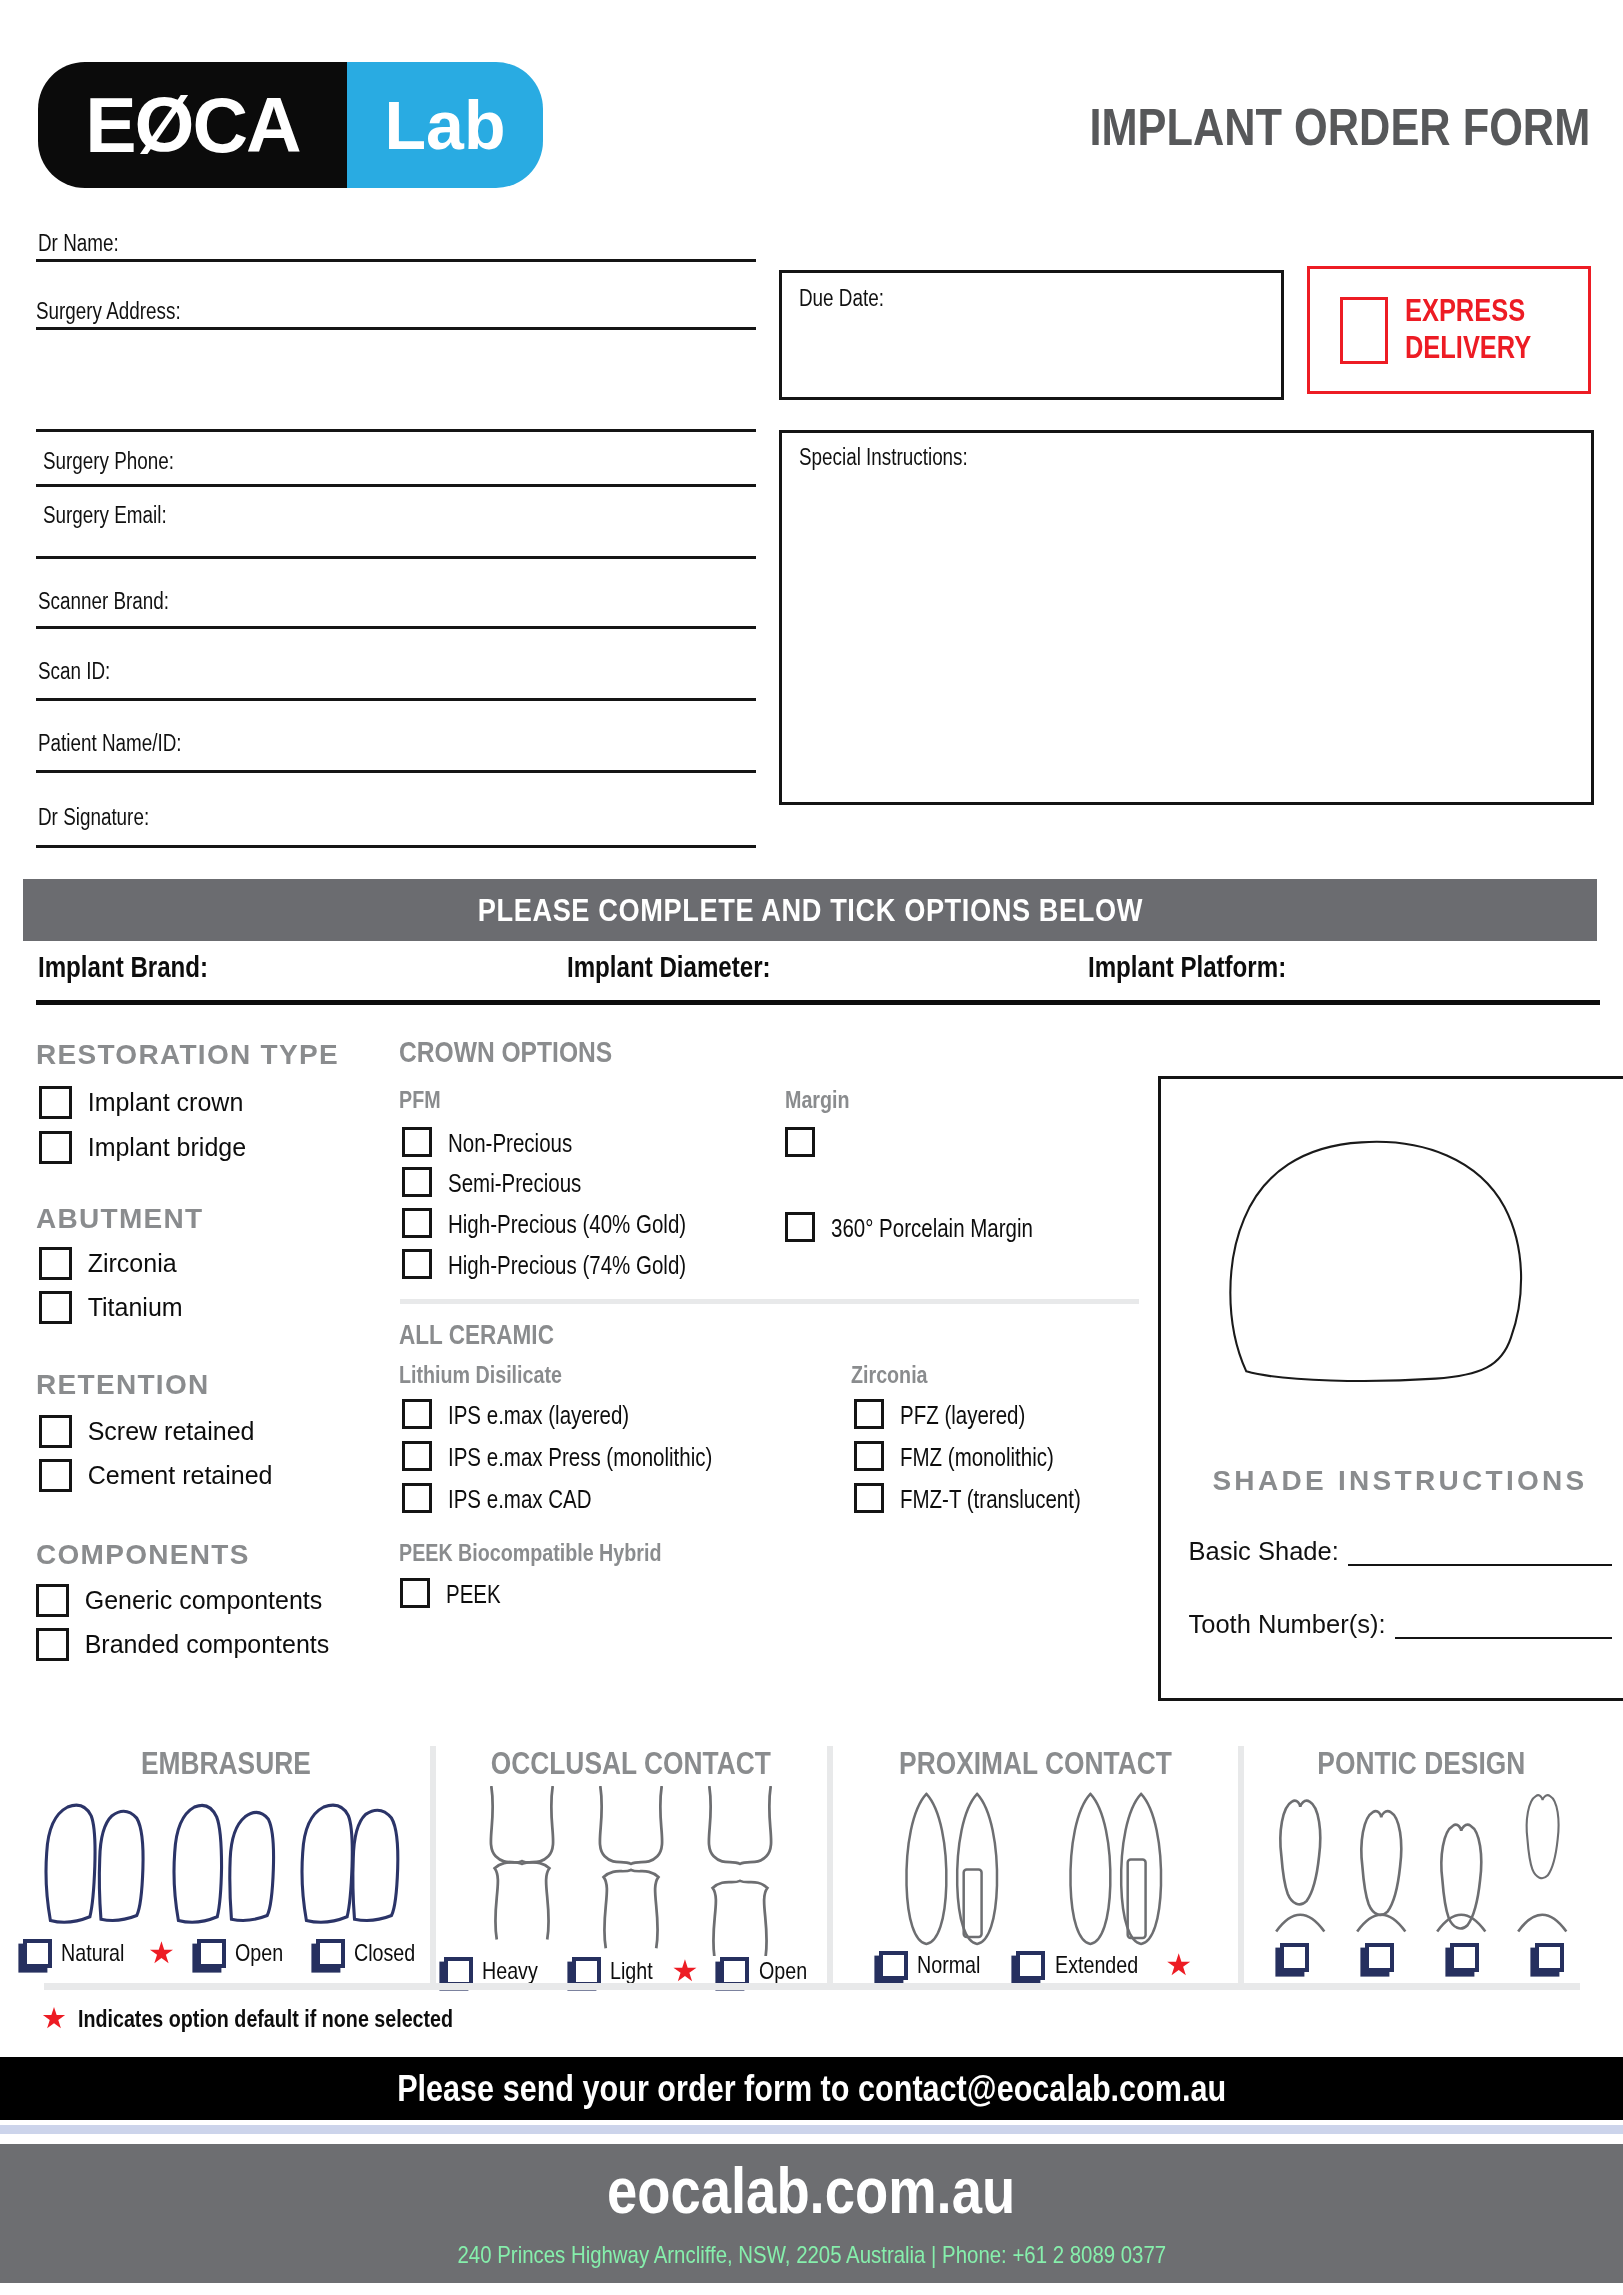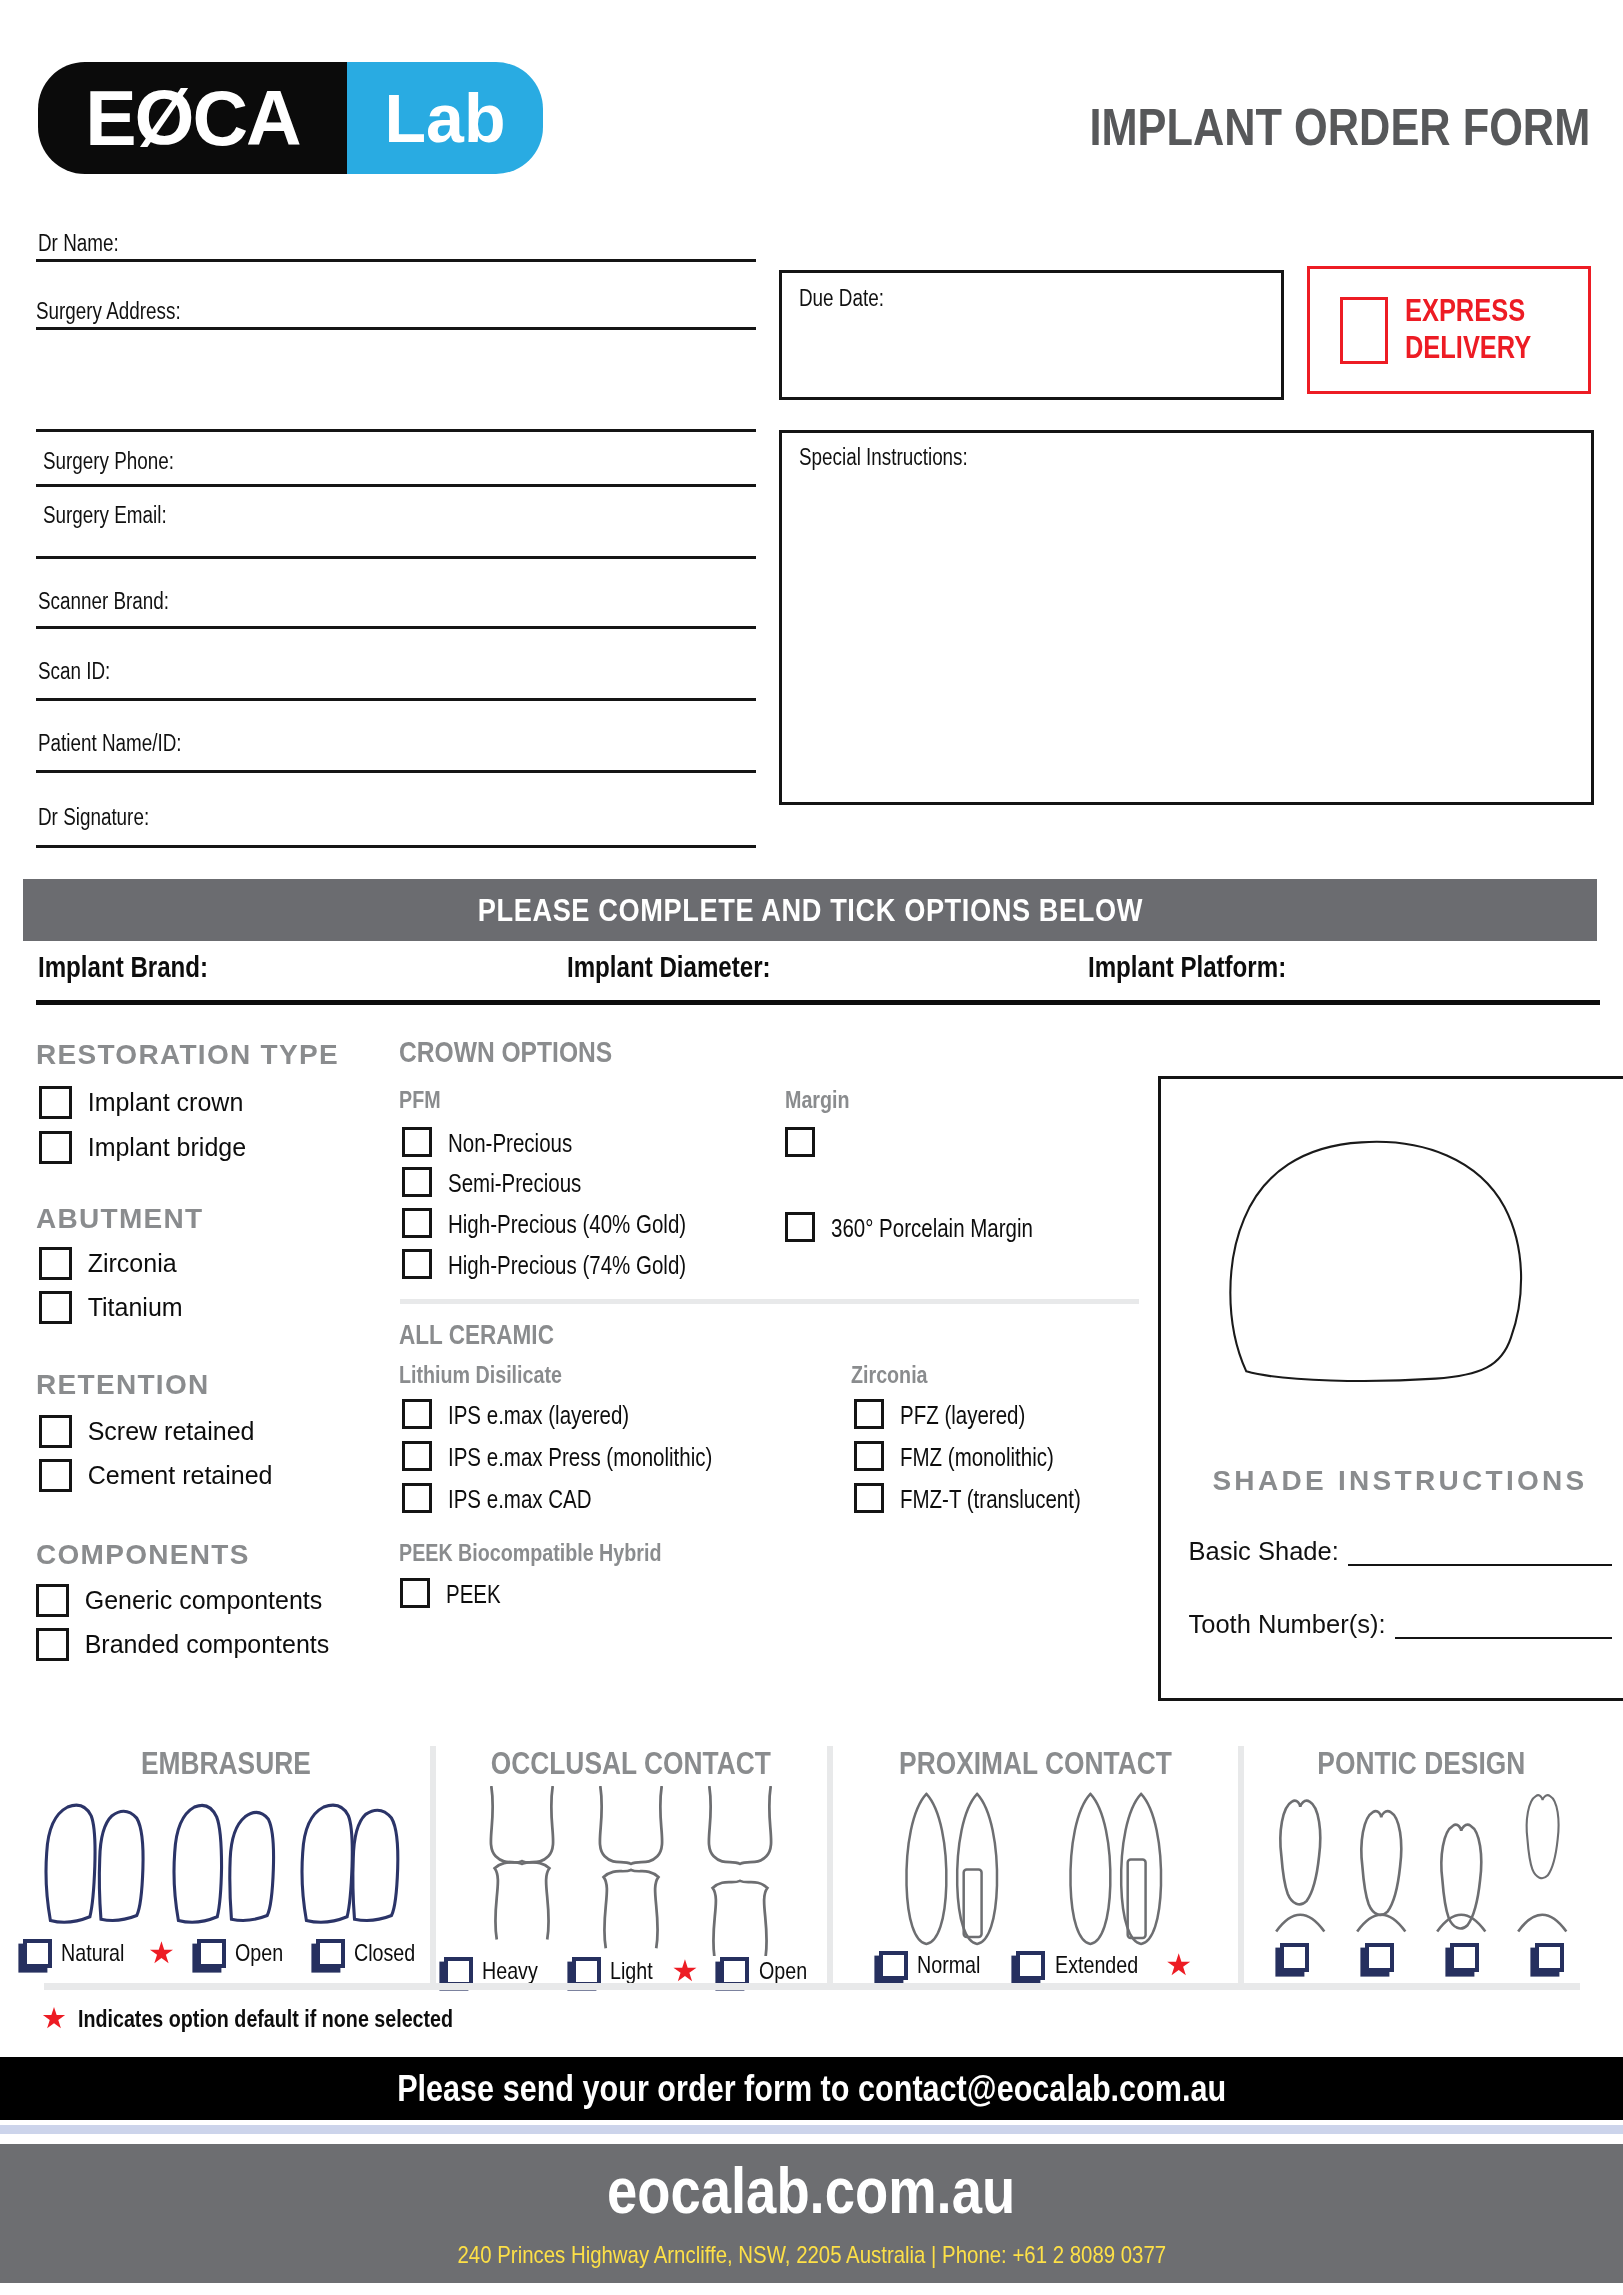--- a/index.html
+++ b/index.html
@@ -7,21 +7,21 @@
   .page {
     position:relative; width:1623px; height:2295px; background:#fff;
     font-family:"Liberation Sans", sans-serif; color:#111; overflow:hidden;
   }
   
   .cnd  { display:inline-block; transform:scaleX(.82); transform-origin:0 50%; white-space:nowrap; }
   .cndc { display:inline-block; transform:scaleX(.85); transform-origin:50% 50%; white-space:nowrap; }
   .cndr { display:inline-block; transform:scaleX(.85); transform-origin:100% 50%; white-space:nowrap; }
 
   
-  .logo { position:absolute; left:38px; top:62px; width:505px; height:112px; display:flex; }
+  .logo { position:absolute; left:38px; top:62px; width:505px; height:126px; display:flex; }
   .logo-black {
     width:309px; height:100%; background:#0b0b0b; border-radius:47px 0 0 47px;
     display:flex; align-items:center; justify-content:center;
   }
   .logo-black span { color:#fff; font-weight:bold; font-size:77px; letter-spacing:-2px; }
   .logo-blue {
     width:196px; height:100%; background:#29abe2; border-radius:0 47px 47px 0;
     display:flex; align-items:center; justify-content:center;
   }
   .logo-blue span { color:#fff; font-weight:bold; font-size:68px; }
@@ -107,21 +107,21 @@
   }
   .send-bar span { color:#fff; font-weight:bold; font-size:36px; }
 
   .lavender { position:absolute; left:0; top:2125px; width:1623px; height:8.5px; background:#ccd4eb; }
 
   .footer {
     position:absolute; left:0; top:2144px; width:1623px; height:139px; background:#6d6e71;
     display:flex; flex-direction:column; align-items:center; justify-content:center; gap:18px;
   }
   .footer .site { color:#fff; font-weight:bold; font-size:64px; line-height:1; }
-  .footer .addr { color:#fde047; font-size:24px; }
+  .footer .addr { color:#86efac; font-size:24px; }
 </style>
 </head>
 <body>
 
 <div class="page">
 
   <div class="logo">
     <div class="logo-black">
       <span>EØCA</span>
     </div>

